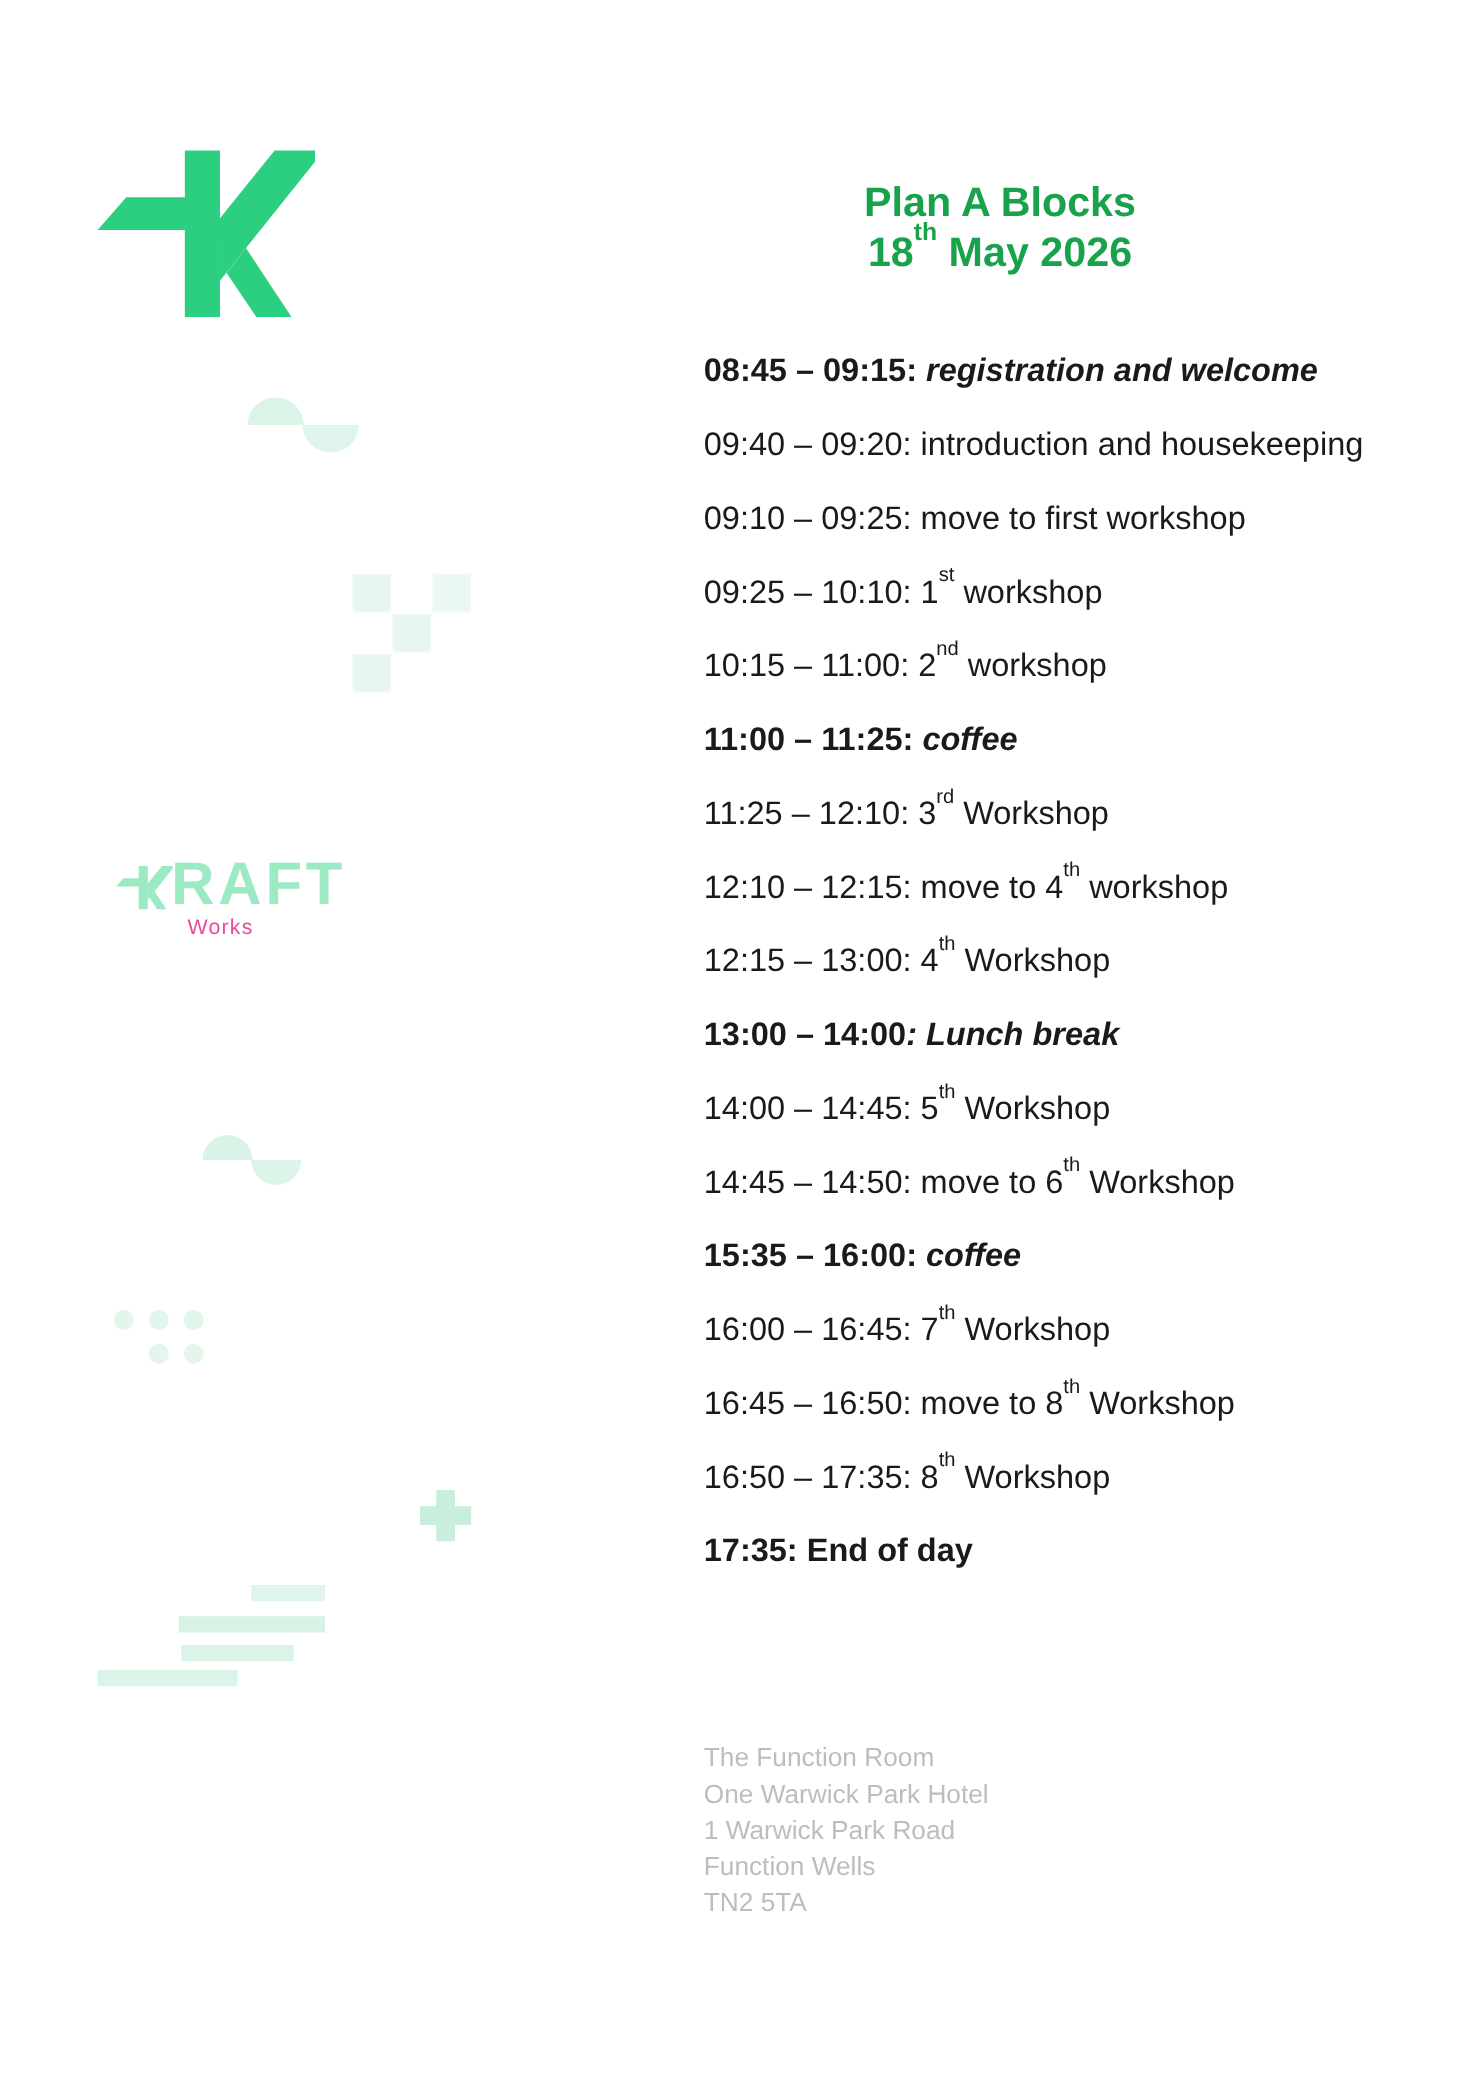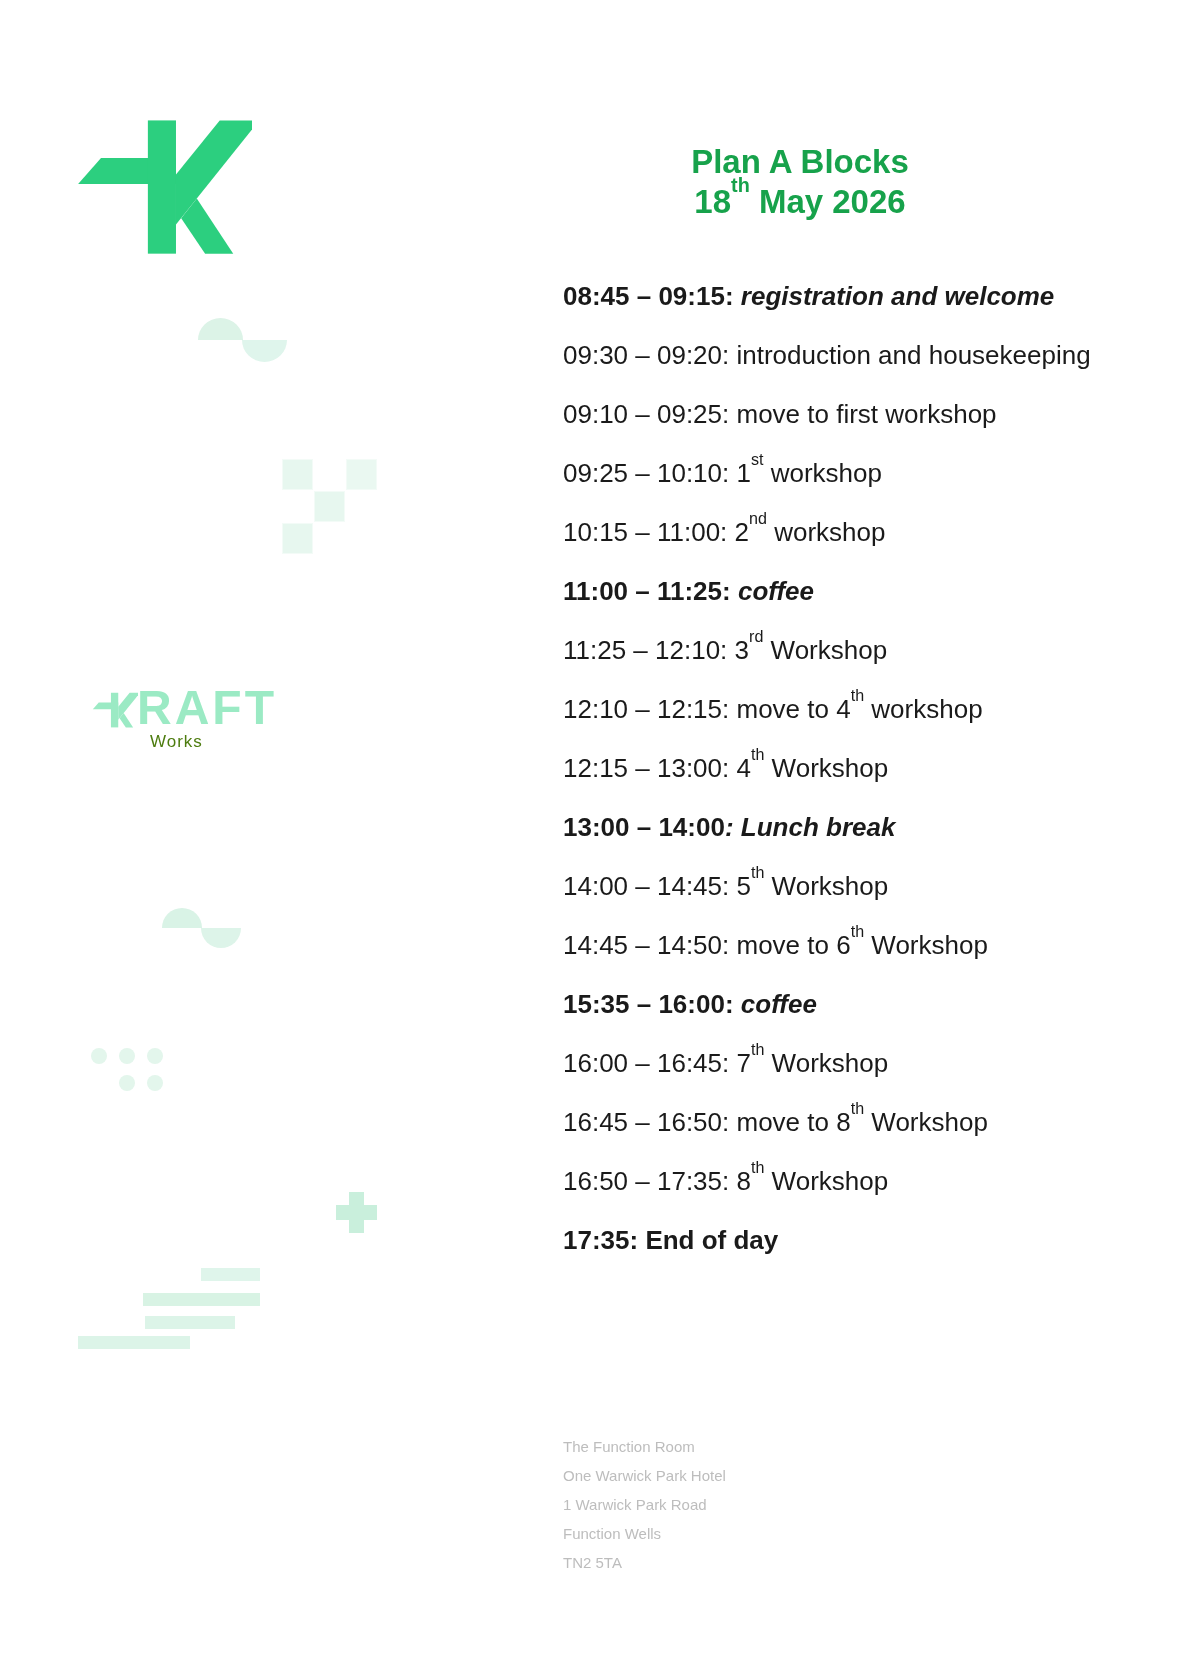--- a/index.html
+++ b/index.html
@@ -34,21 +34,21 @@
     font-size:26px; line-height:24px; margin:0 0 35px 0;
     white-space:nowrap;
   }
   .schedule li.b { font-weight:700; }
   .schedule .i { font-style:italic; }
   .schedule sup { font-size:62%; position:relative; top:-0.45em; line-height:0; }
 
   
   .footer {
     position:absolute; left:563px; top:1392px;
-    font-size:15px; line-height:29px; color:#bdbdbd;margin-top:40px;
+    font-size:21px; line-height:29px; color:#bdbdbd;
   }
 
   
   .half { position:absolute; }
   .half.up   { border-radius:50% 50% 0 0 / 100% 100% 0 0; }
   .half.down { border-radius:0 0 50% 50% / 0 0 100% 100%; }
 
   .wave1 .up   { left:198px; top:318px; width:45px; height:22px; background:#dcf3e7; }
   .wave1 .down { left:242px; top:340px; width:45px; height:22px; background:#dff5ec; }
   .wave2 .up   { left:162px; top:908px; width:40px; height:20px; background:#d9f3e6; }
@@ -61,21 +61,21 @@
   .sq.s4 { left:282px; top:523px; }
 
   
   .kraft { position:absolute; left:92px; top:688px; color:#9beac4; }
   .kraft-row { display:flex; align-items:flex-start; }
   .kraft-row svg { width:46px; height:38px; margin-top:2px; }
   .kraft-row .word {
     font-size:48px; font-weight:700; line-height:40px; letter-spacing:3px;
     margin-left:-1px;
   }
-  .kraft .works { font-size:17px; letter-spacing:1px; margin:4px 0 0 58px; color:#4d7c0f; }
+  .kraft .works { font-size:17px; letter-spacing:1px; margin:4px 0 0 58px; color:#ec4899; }
 
   .dot { position:absolute; width:16px; height:16px; border-radius:50%; background:#e3f6ec; }
   .dot.d1 { left:91px;  top:1048px; }
   .dot.d2 { left:119px; top:1048px; }
   .dot.d3 { left:147px; top:1048px; }
   .dot.d4 { left:119px; top:1075px; }
   .dot.d5 { left:147px; top:1075px; }
 
   .plus { position:absolute; left:336px; top:1192px; width:41px; height:41px; }
   .plus::before, .plus::after { content:""; position:absolute; background:#c9efdc; }
@@ -104,21 +104,21 @@
     </svg>
   </div>
 
   <div class="title">
     <div>Plan A Blocks</div>
     <div><span>18</span><sup>th</sup><span> May 2026</span></div>
   </div>
 
   <ul class="schedule">
       <li class="b"><span>08:45 – 09:15: </span><span class="i">registration and welcome</span></li>
-      <li><span>09:30 – 09:20: introduction and housekeeping</span></li>
+      <li><span>09:40 – 09:20: introduction and housekeeping</span></li>
       <li><span>09:10 – 09:25: move to first workshop</span></li>
       <li><span>09:25 – 10:10: 1</span><sup>st</sup><span> workshop</span></li>
       <li><span>10:15 – 11:00: 2</span><sup>nd</sup><span> workshop</span></li>
       <li class="b"><span>11:00 – 11:25: </span><span class="i">coffee</span></li>
       <li><span>11:25 – 12:10: 3</span><sup>rd</sup><span> Workshop</span></li>
       <li><span>12:10 – 12:15: move to 4</span><sup>th</sup><span> workshop</span></li>
       <li><span>12:15 – 13:00: 4</span><sup>th</sup><span> Workshop</span></li>
       <li class="b"><span>13:00 – 14:00</span><span class="i">: Lunch break</span></li>
       <li><span>14:00 – 14:45: 5</span><sup>th</sup><span> Workshop</span></li>
       <li><span>14:45 – 14:50: move to 6</span><sup>th</sup><span> Workshop</span></li>

